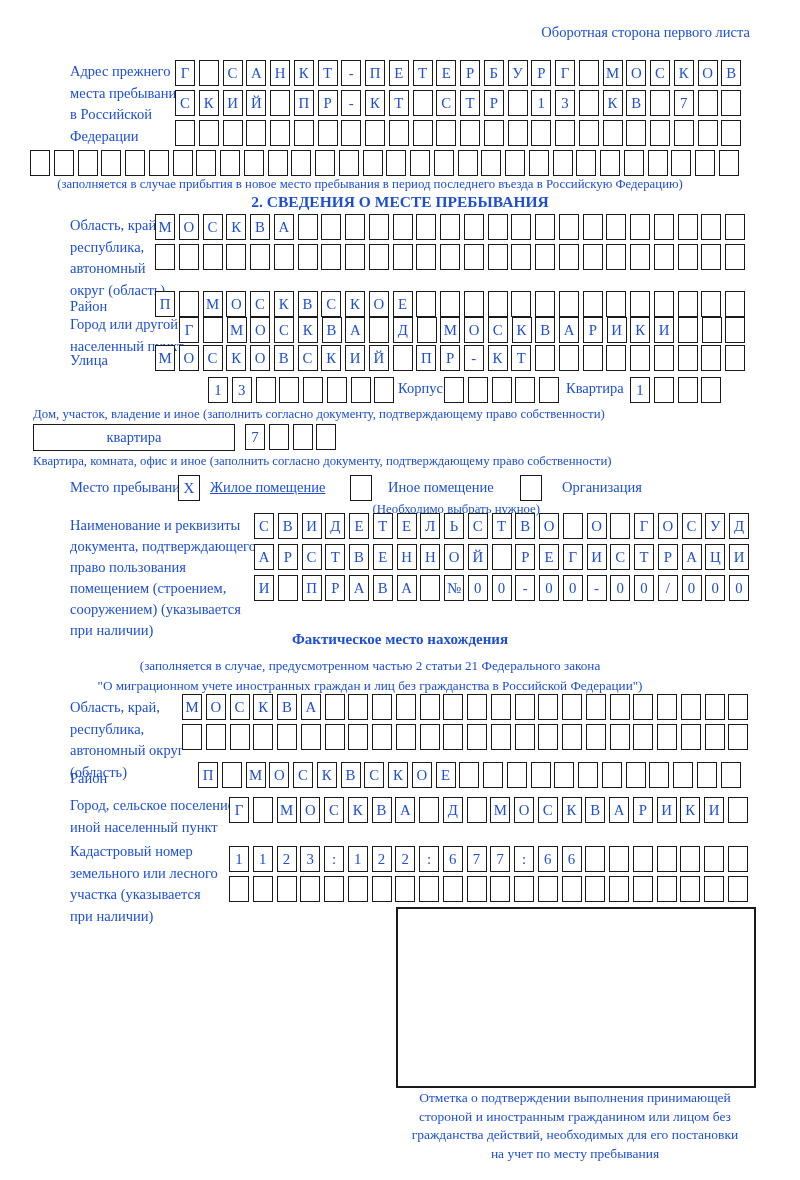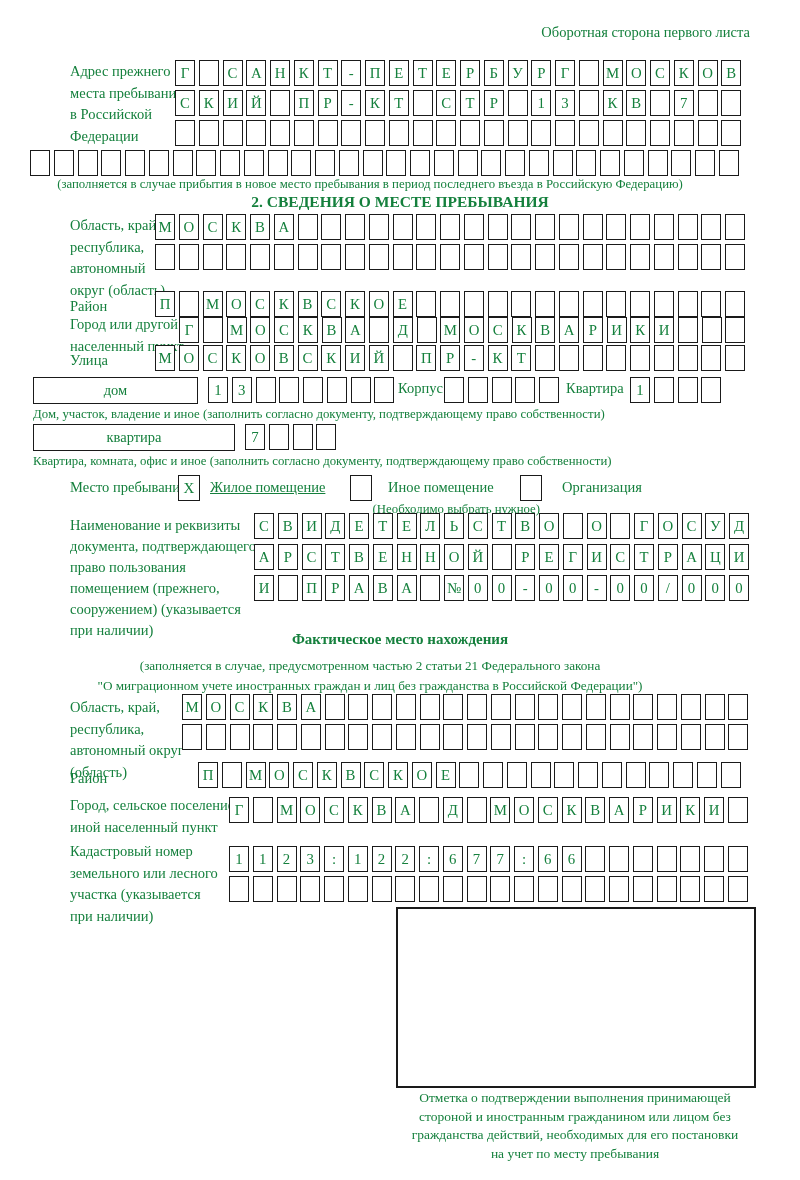--- a/index.html
+++ b/index.html
@@ -1,17 +1,17 @@
 <!DOCTYPE html>
 <html><head>
 <meta charset="utf-8">
 <style>
   html,body{margin:0;padding:0;background:#fff;}
   .page{position:relative;width:800px;height:1180px;background:#ffffff;
-        font-family:"Liberation Serif","DejaVu Serif",serif;color:#15803d;overflow:hidden;}
+        font-family:"Liberation Serif","DejaVu Serif",serif;color:#1d4ed8;overflow:hidden;}
   .abs{position:absolute;}
   .lbl{font-size:14.5px;line-height:21.5px;white-space:pre-line;}
   .lbl-tight{font-size:14.5px;line-height:21px;white-space:pre-line;}
   .cap{font-size:12.8px;}
   .capc{font-size:13.2px;width:740px;left:0;text-align:center;}
   .hdg{font-weight:bold;font-size:15.5px;width:800px;left:0;text-align:center;}
   .boxrow{position:absolute;display:flex;gap:3.75px;}
   .cbox{width:20px;height:26px;border:1.5px solid #1a1a1a;box-sizing:border-box;flex:none;
         display:flex;align-items:center;justify-content:center;font-size:14.8px;background:#fff;}
   .nbox{position:absolute;border:1.5px solid #1a1a1a;box-sizing:border-box;height:27px;
@@ -284,21 +284,20 @@
       <span class="cbox"></span>
       <span class="cbox"></span>
       <span class="cbox"></span>
       <span class="cbox"></span>
       <span class="cbox"></span>
       <span class="cbox"></span>
       <span class="cbox"></span>
       <span class="cbox"></span>
     </div>
 
-  <div class="nbox" style="left:33px;top:377px;width:165px;">дом</div>
   <div class="boxrow" style="left:208px;top:377px;">
       <span class="cbox">1</span>
       <span class="cbox">3</span>
       <span class="cbox"></span>
       <span class="cbox"></span>
       <span class="cbox"></span>
       <span class="cbox"></span>
       <span class="cbox"></span>
       <span class="cbox"></span>
     </div>
@@ -333,21 +332,21 @@
   <div class="abs" style="left:210px;top:479px;font-size:14.5px;text-decoration:underline;">Жилое помещение</div>
   <div class="chk" style="left:350px;top:475px;"></div>
   <div class="abs" style="left:388px;top:479px;font-size:14.5px;">Иное помещение</div>
   <div class="chk" style="left:520px;top:475px;"></div>
   <div class="abs" style="left:562px;top:479px;font-size:14.5px;">Организация</div>
   <div class="abs cap" style="left:180px;top:502px;width:360px;text-align:right;">(Необходимо выбрать нужное)</div>
 
   <div class="abs lbl-tight" style="left:70px;top:515px;">Наименование и реквизиты
 документа, подтверждающего
 право пользования
-помещением (прежнего,
+помещением (строением,
 сооружением) (указывается
 при наличии)</div>
   <div class="boxrow" style="left:254px;top:513px;">
       <span class="cbox">С</span>
       <span class="cbox">В</span>
       <span class="cbox">И</span>
       <span class="cbox">Д</span>
       <span class="cbox">Е</span>
       <span class="cbox">Т</span>
       <span class="cbox">Е</span>

